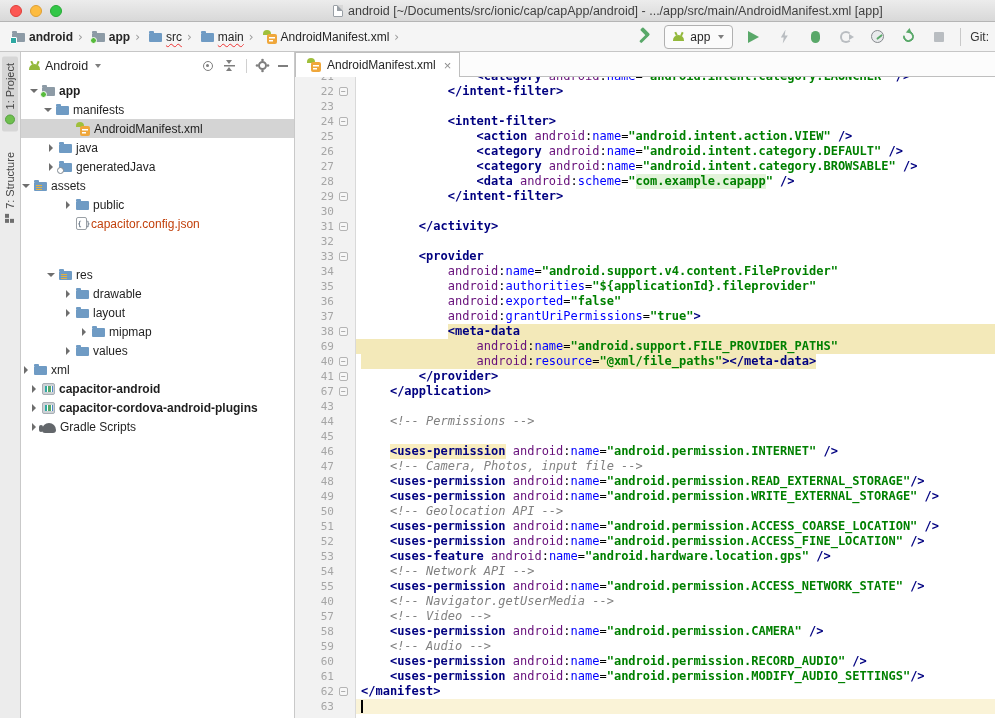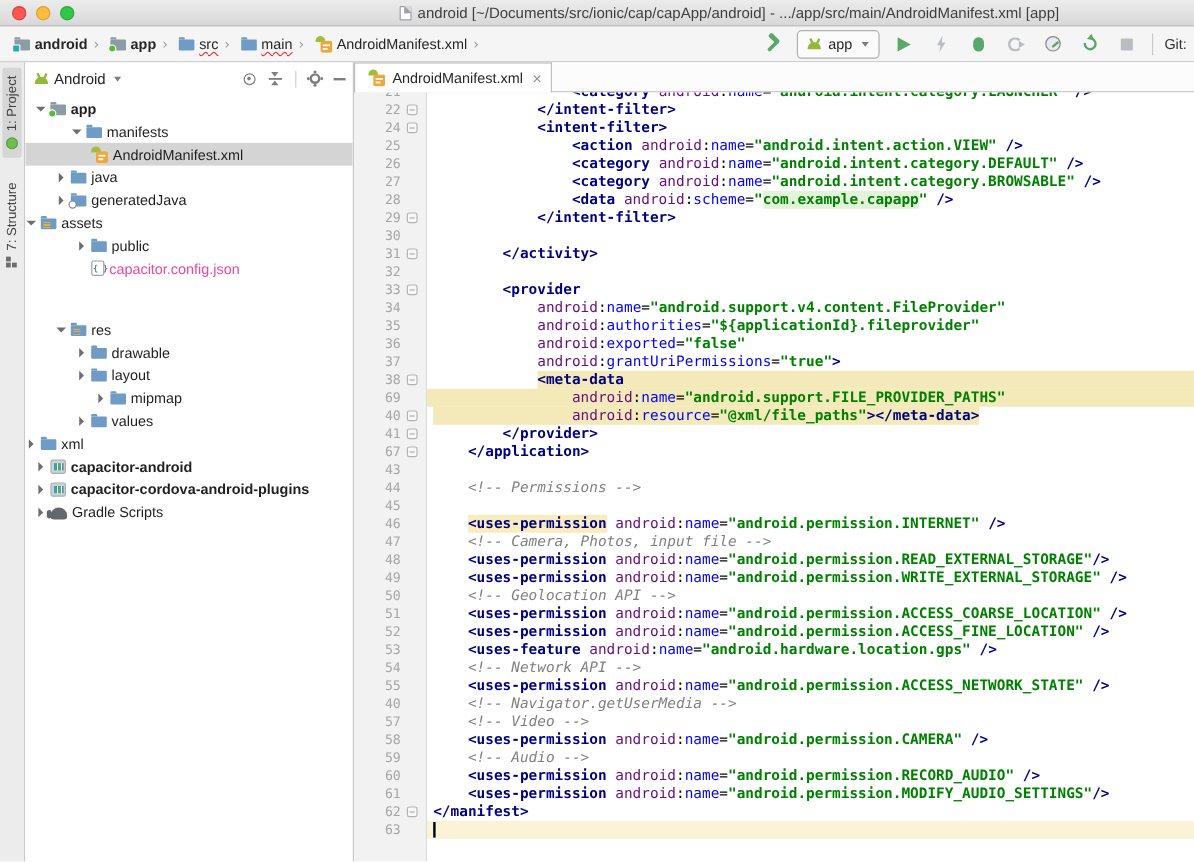--- a/index.html
+++ b/index.html
@@ -238,21 +238,21 @@
           <span class="i-gear"></span>
           <span class="i-minus"></span>
         </span>
       </div>
       <div class="tree" id="tree">
           <div class="trow bold" style="padding-left: 8px;">
             <span class="tarrow down"></span>
             <span class="ticon tk-folder-app"></span>
             <span class="label">app</span>
           </div>
-          <div class="trow" style="padding-left: 38px;">
+          <div class="trow" style="padding-left: 22px;">
             <span class="tarrow down"></span>
             <span class="ticon tk-folder"></span>
             <span class="label">manifests</span>
           </div>
           <div class="trow selected" style="padding-left: 42px;">
             <span class="tarrow "></span>
             <span class="ticon tk-manifest"></span>
             <span class="label">AndroidManifest.xml</span>
           </div>
           <div class="trow" style="padding-left: 25px;">
@@ -271,21 +271,21 @@
             <span class="label">assets</span>
           </div>
           <div class="trow" style="padding-left: 42px;">
             <span class="tarrow right"></span>
             <span class="ticon tk-folder"></span>
             <span class="label">public</span>
           </div>
           <div class="trow" style="padding-left: 42px;">
             <span class="tarrow "></span>
             <span class="ticon tk-json"></span>
-            <span class="label" style="color: #ec4899;">capacitor.config.json</span>
+            <span class="label" style="color: #c2410c;">capacitor.config.json</span>
           </div>
           <div class="trow" style="padding-left: 25px; margin-top: 32px;">
             <span class="tarrow down"></span>
             <span class="ticon tk-folder-assets"></span>
             <span class="label">res</span>
           </div>
           <div class="trow" style="padding-left: 42px;">
             <span class="tarrow right"></span>
             <span class="ticon tk-folder"></span>
             <span class="label">drawable</span>
@@ -346,20 +346,26 @@
             </div>
             <div class="row">
               <div class="gl">
                 <span class="num">22</span>
                 <span class="foldbox">−</span>
               </div>
               <div class="cl"><span>            </span><span class="s-t">&lt;/intent-filter&gt;</span></div>
             </div>
             <div class="row">
               <div class="gl">
+                <span class="num">23</span>
+              </div>
+              <div class="cl"><span></span></div>
+            </div>
+            <div class="row">
+              <div class="gl">
                 <span class="num">24</span>
                 <span class="foldbox">−</span>
               </div>
               <div class="cl"><span>            </span><span class="s-t">&lt;intent-filter&gt;</span></div>
             </div>
             <div class="row">
               <div class="gl">
                 <span class="num">25</span>
               </div>
               <div class="cl"><span>                </span><span class="s-t">&lt;action</span><span class="s-p"> </span><span class="s-n">android</span><span class="s-p">:</span><span class="s-a">name</span><span class="s-p">=</span><span class="s-v">"android.intent.action.VIEW"</span><span class="s-p"> </span><span class="s-t">/&gt;</span></div>

